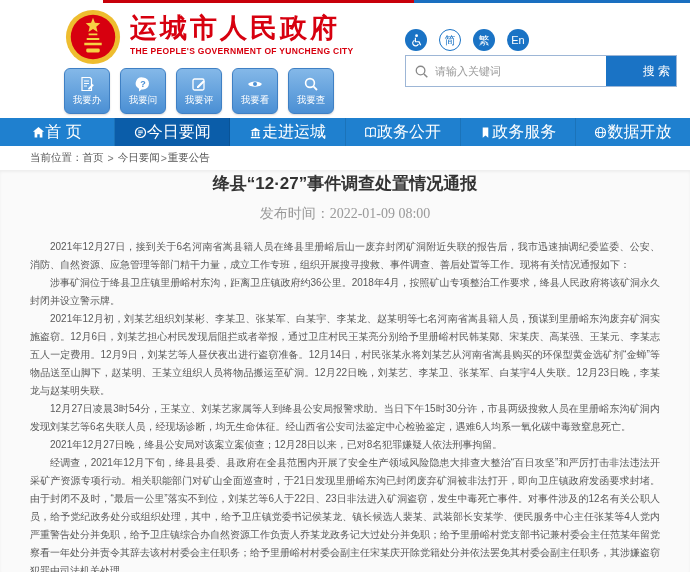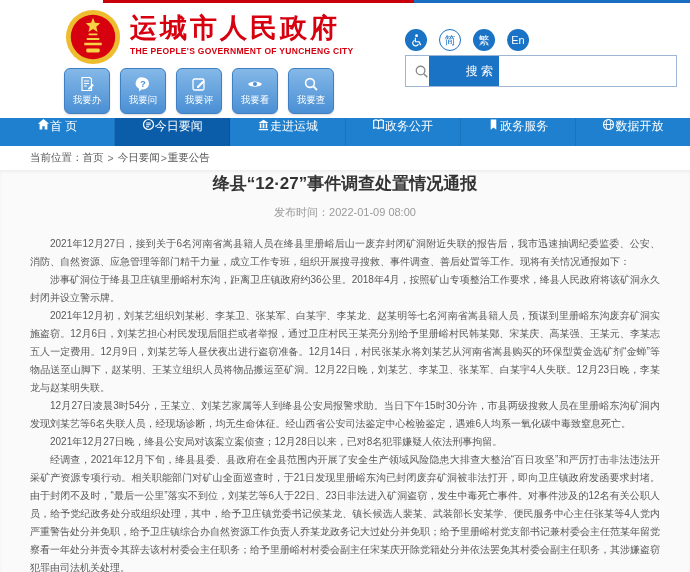--- a/index.html
+++ b/index.html
@@ -27,35 +27,35 @@
   .search-bar{position:absolute;left:405px;top:52px;width:270px;height:30px;background:#fff;
     border:1px solid #9db6d6;display:flex;align-items:center;}
   .search-bar .mag{width:15px;height:15px;margin-left:8px;flex:0 0 auto;}
   .search-bar input{flex:1;border:none;outline:none;font-size:11px;color:#333;padding:0 6px;
     font-family:inherit;background:transparent;min-width:0;}
   .search-bar input::placeholder{color:#999;}
   .search-btn{width:70px;height:30px;background:#1a73c5;color:#fff;border:none;font-size:12px;
     cursor:pointer;font-family:inherit;flex:0 0 auto;text-align:right;}
   
   .nav{position:absolute;top:118px;left:0;width:690px;height:28px;background:#1f80cf;display:flex;}
-  .nav-item{flex:1;display:flex;align-items:flex-start;justify-content:center;gap:0;color:#fff;
-    font-size:12px;cursor:pointer;border-right:1px solid rgba(0,0,0,.10);}
+  .nav-item{flex:1;display:flex;align-items:center;justify-content:center;gap:0;color:#fff;
+    font-size:16px;cursor:pointer;border-right:1px solid rgba(0,0,0,.10);}
   .nav-item:last-child{border-right:none;}
   .nav-item.active{background:#0b5da9;}
   .nav-item svg{width:13px;height:13px;}
   
   .breadcrumb{position:absolute;top:146px;left:0;width:690px;height:24px;background:#fff;
     display:flex;align-items:center;padding-left:30px;box-sizing:border-box;font-size:10.5px;color:#555;}
   .crumb-link{color:#555;cursor:pointer;}
   .crumb-sep{margin:0 4px;color:#777;}
   
   .content{position:absolute;top:170px;left:0;width:690px;height:402px;background:#fafafa;
     box-shadow:inset 0 2px 3px rgba(0,0,0,.05);box-sizing:border-box;padding:0 30px;}
   .article-title{margin:0;padding-top:2px;text-align:center;font-size:17px;font-weight:bold;color:#333;}
-  .pub-time{text-align:center;font-size:11px;color:#999;margin-top:10px;}
+  .pub-time{text-align:center;font-size:14px;color:#999;margin-top:10px;font-family:Liberation Serif, serif;}
   .body-text{margin-top:15px;font-size:10px;line-height:18px;color:#595959;text-align:justify;}
   .body-text p{margin:0;text-indent:2em;}
 </style>
 </head>
 <body>
 
 <div class="page">
   <div class="topstrip"></div>
 
   <div class="header">
@@ -84,20 +84,21 @@
       <div class="lcircle outline">简</div>
       <div class="lcircle">繁</div>
       <div class="lcircle">En</div>
     </div>
 
     <div class="search-bar">
       <svg class="mag" viewBox="0 0 16 16">
         <circle cx="7" cy="7" r="4.6" fill="none" stroke="#888" stroke-width="1.4"></circle>
         <path d="M10.6 10.6 L14.2 14.2" stroke="#888" stroke-width="1.6"></path>
       </svg>
+      <input type="text" placeholder="请输入关键词" style="">
       <button class="search-btn">搜 索</button>
     </div>
 
     <div class="quick-buttons">
       <div class="qbtn">
         <svg class="ic" viewBox="0 0 16 16">
           <path d="M3 1.5 h8 l1.5 1.5 v11.5 H3 z" fill="none" stroke="#fff" stroke-width="1.2"></path>
           <path d="M5 5 h5 M5 7.5 h5 M5 10 h3" stroke="#fff" stroke-width="1"></path>
           <path d="M9.2 12.2 l4.3 -4.3 1.4 1.4 -4.3 4.3 h-1.4 z" fill="#fff"></path>
         </svg>

